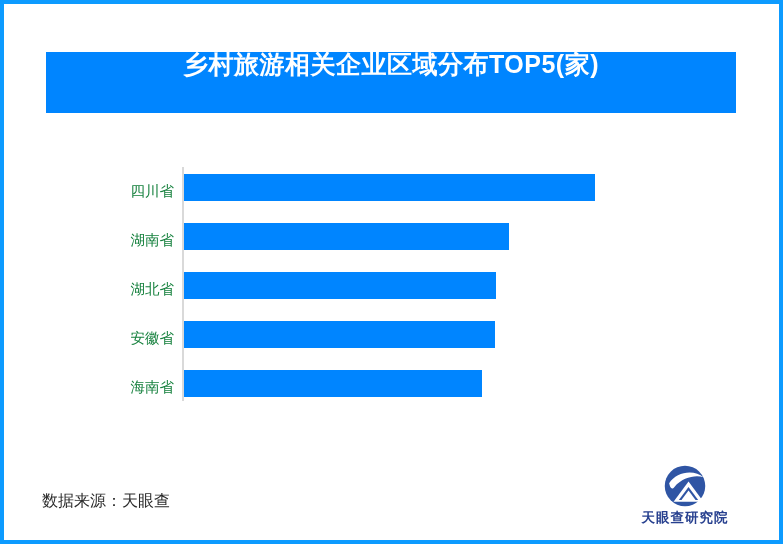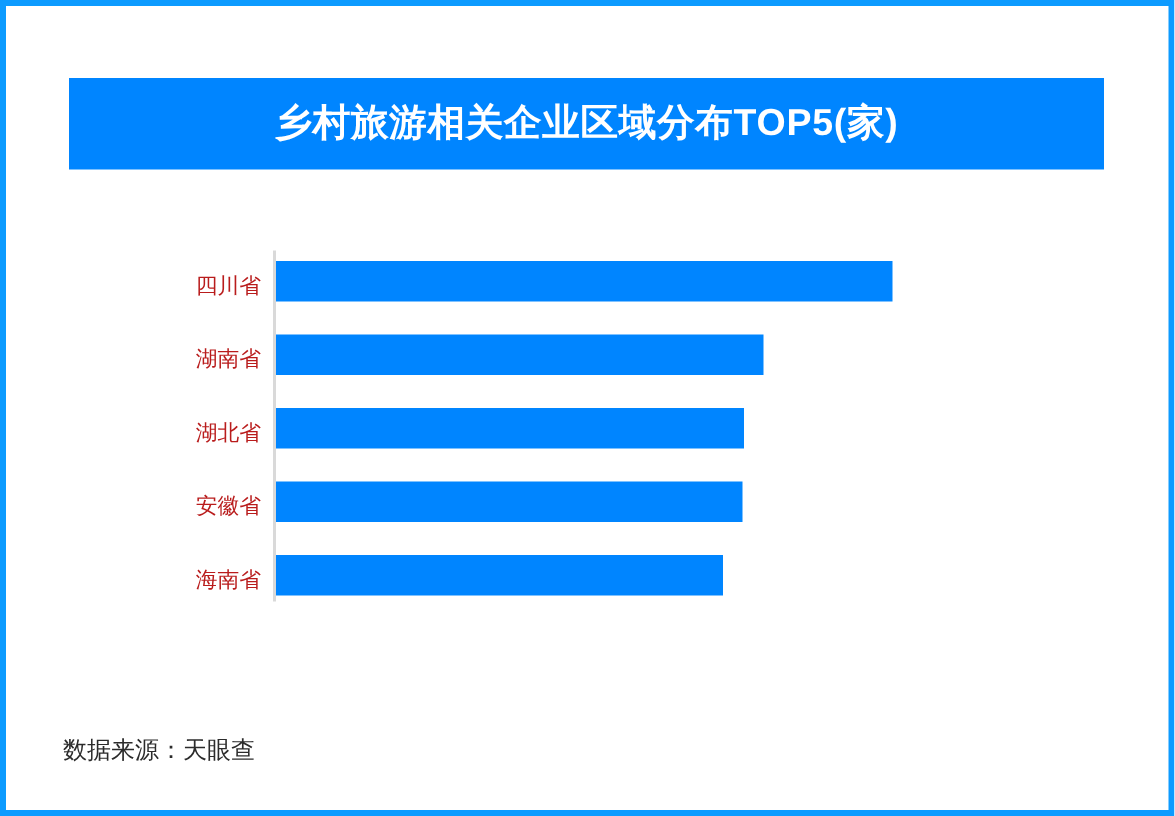--- a/index.html
+++ b/index.html
@@ -21,21 +21,20 @@
   }
   
   .title-bar {
     position: absolute;
     left: 42px;
     top: 48px;
     width: 690px;
     height: 61px;
     background: #0085ff;
     display: flex;
-    align-items: center;
     justify-content: center;
   }
   .title-text {
     color: #ffffff;
     font-size: 25px;
     font-weight: bold;
     letter-spacing: 0.5px;
     line-height: 1;
     white-space: nowrap;
   }
@@ -66,21 +65,21 @@
     height: 49px;
     display: flex;
     align-items: center;
   }
   .cat-label {
     position: absolute;
     left: 60px;
     width: 110px;
     text-align: right;
     font-size: 14.5px;
-    color: #b91c1c;
+    color: #15803d;
     line-height: 1;
     white-space: nowrap;
   }
   .bar-track {
     position: absolute;
     left: 180px;
     top: 7px;
     height: 27px;
   }
   .bar {
@@ -167,14 +166,24 @@
         <div class="bar-track">
           <div class="bar" style="width:298px"></div>
         </div>
       </div>
 
     </div>
   </div>
 
   <div class="source-note">数据来源：天眼查</div>
 
+  <div class="brand">
+    <svg class="brand-mark" viewBox="0 0 100 100">
+      <circle cx="50" cy="50" r="46" fill="#2f55a4"></circle>
+      <path d="M14 44 C30 16, 72 12, 92 30 C74 24, 44 30, 26 52 C20 60, 16 54, 14 44 Z" fill="#ffffff"></path>
+      <path d="M58 40 L92 86 L24 86 Z" fill="#ffffff"></path>
+      <path d="M58 52 L80 82 L36 82 Z" fill="#2f55a4"></path>
+      <path d="M58 60 L74 82 L42 82 Z" fill="#ffffff"></path>
+    </svg>
+    <div class="brand-name">天眼查研究院</div>
+  </div>
 
 </div>
 
 </body></html>

